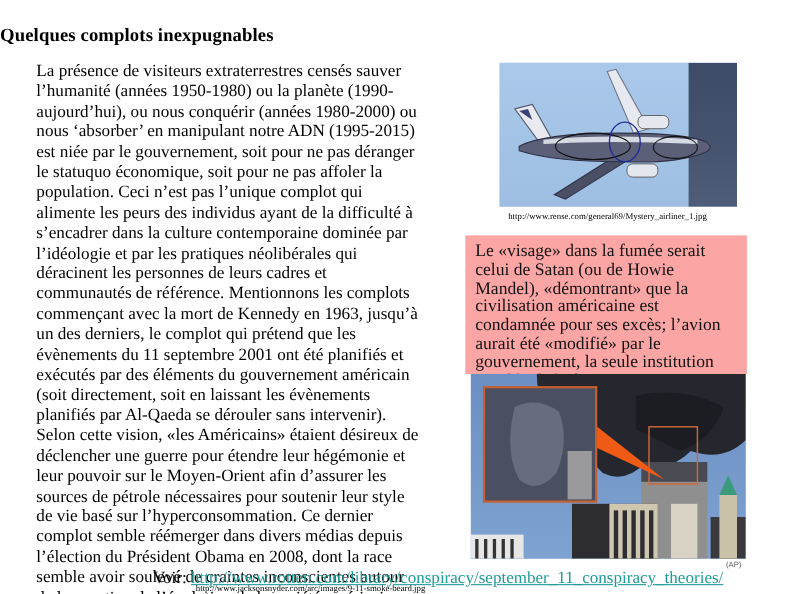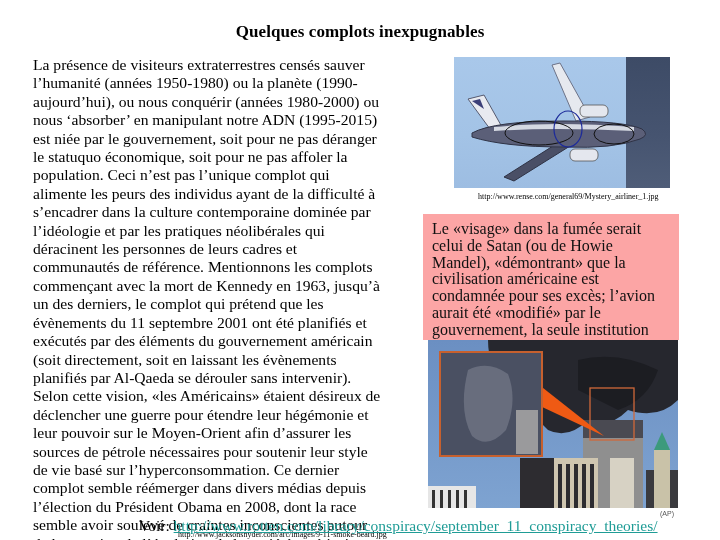--- a/index.html
+++ b/index.html
@@ -1,41 +1,41 @@
 <!DOCTYPE html>
 <html><head>
 <meta charset="utf-8">
 <style>
   html, body { margin: 0; padding: 0; }
   body {
     width: 720px; height: 540px; background: #ffffff; position: relative; overflow: hidden;
     font-family: "Liberation Serif", "DejaVu Serif", serif; color: #000;
   }
   .title {
-    position: absolute; left: 0; top: 22px; width: 720px; text-align: center;
+    position: absolute; left: 0; top: 22px; width: 720px; 
     font-weight: bold; font-size: 17px; letter-spacing: 0.1px;
   }
   .body-text {
     position: absolute; left: 33px; top: 56px; width: 385px;
     font-size: 15.6px; line-height: 18.4px; white-space: pre-line;
   }
   
   .plane-img {
     position: absolute; left: 454px; top: 57px; width: 216px; height: 131px;
     background: linear-gradient(180deg, #a9c8ea 0%, #a3c3e6 60%, #9dbde2 100%);
     overflow: hidden;
   }
   .plane-img .building {
     position: absolute; left: 172px; top: 0; width: 44px; height: 131px;
     background: linear-gradient(180deg, #3d4b66 0%, #465470 60%, #4f5d78 100%);
   }
   .plane-img svg { position: absolute; left: 0; top: 0; }
   .plane-caption {
     position: absolute; left: 462px; top: 192px; width: 210px;
-    font-size: 8px; white-space: nowrap; margin-left: 16px;
+    font-size: 8px; white-space: nowrap;
   }
   
   .caption-box {
     position: absolute; left: 423px; top: 214px; width: 256px; height: 126px;
     background: #fca5a5; box-sizing: border-box; padding: 7px 6px 0 9px;
     font-size: 16px; line-height: 16.8px; color: #111;
   }
   
   .tower-img {
     position: absolute; left: 428px; top: 340px; width: 250px; height: 168px;

